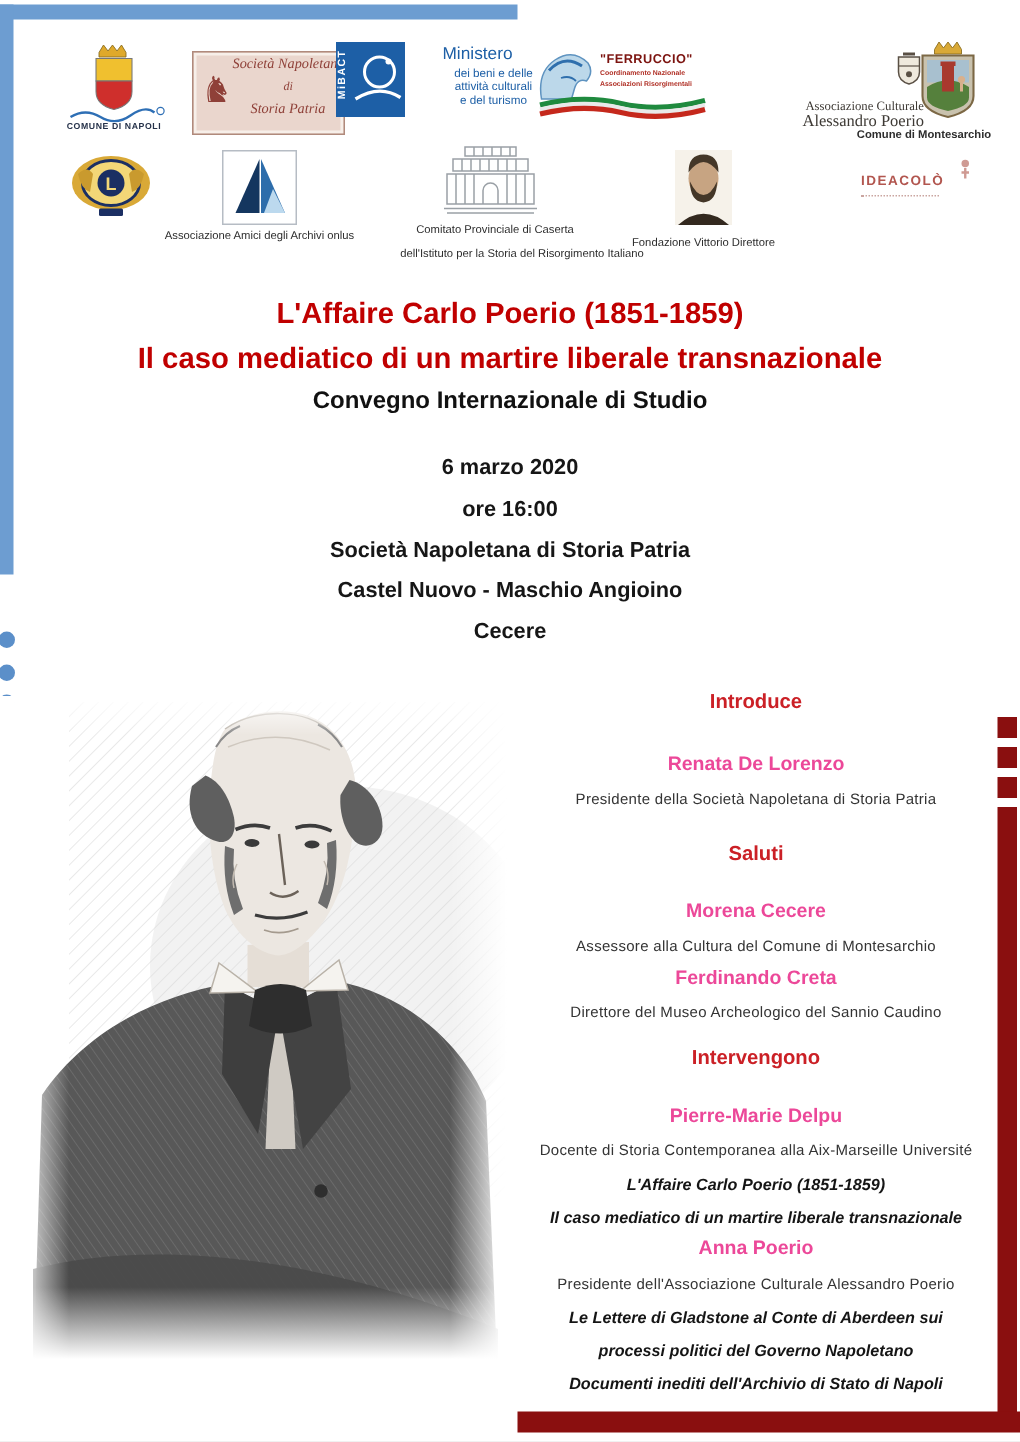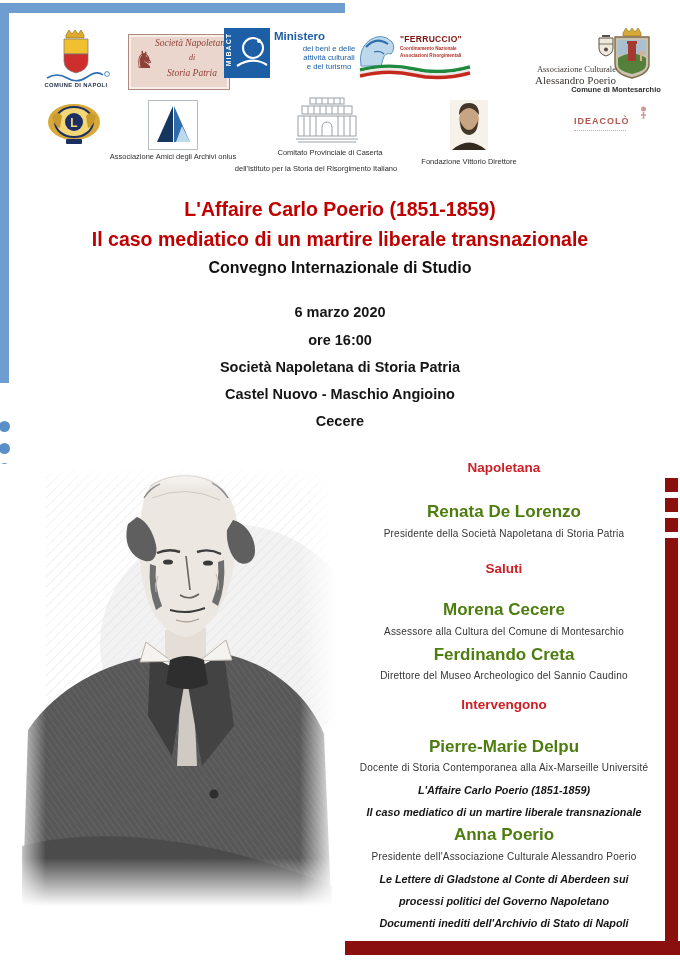--- a/index.html
+++ b/index.html
@@ -15,36 +15,36 @@
   .bar-right{position:absolute;left:665px;top:538px;width:13px;height:404px;background:#8a0f0f;}
   .bar-bottom{position:absolute;left:345px;top:941px;width:335px;height:14px;background:#8a0f0f;}
 
   
   .center-line{position:absolute;left:0;width:680px;text-align:center;}
   .ln{position:absolute;left:345px;width:318px;text-align:center;line-height:1.15;}
   .title-red{color:#c00000;font-weight:bold;font-size:19.5px;}
   .subtitle{color:#111;font-weight:bold;font-size:16px;}
   .date-line{font-weight:bold;font-size:14.5px;color:#161616;}
   .heading{color:#cb2026;font-weight:bold;font-size:13.5px;}
-  .name{font-weight:bold;font-size:17px;color:#4d7c0f;}
+  .name{font-weight:bold;font-size:13px;color:#ec4899;}
   .role{font-size:10px;color:#343434;letter-spacing:.2px;}
   .talk{font-weight:bold;font-style:italic;font-size:10.8px;color:#151515;}
 
   
   .cap{position:absolute;text-align:center;font-size:7.5px;color:#2d2d2d;line-height:1.25;}
   .napoli-cap{left:18px;top:82px;width:116px;font-size:5.8px;font-weight:bold;letter-spacing:.4px;color:#26324a;}
   .sp-box{position:absolute;left:128px;top:34px;width:100px;height:54px;background:#ead6cd;
           border:1px solid #b08a7c;box-shadow:inset 0 0 0 2px #f7efe9;}
   .sp-box span{position:absolute;font-family:"Liberation Serif", serif;font-style:italic;color:#8f4038;white-space:nowrap;}
   .knight{position:absolute;left:6px;top:11px;font-size:24px;color:#a5352c;transform:scaleX(-1);font-style:normal;}
   .mibact-sq{position:absolute;left:224px;top:28px;width:46px;height:50px;background:#1d5fa6;}
   .mibact-vtxt{position:absolute;left:1px;top:5px;writing-mode:vertical-rl;transform:rotate(180deg);
                color:#fff;font-weight:bold;font-size:7px;letter-spacing:1px;}
   .mibact-txt{position:absolute;left:274px;top:30px;width:110px;color:#1d5fa6;line-height:1.2;}
-  .mibact-txt .t1{font-weight:bold;font-size:11.5px;display:block;}
+  .mibact-txt .t1{font-weight:normal;font-size:11.5px;display:block;margin-left:21px;}
   .mibact-txt .t2{font-size:7.8px;display:block;text-align:center;}
   .ferr{position:absolute;left:356px;top:32px;width:124px;height:50px;}
   .ferr-title{position:absolute;left:44px;top:2px;font-weight:bold;font-size:8.5px;color:#7c1410;letter-spacing:.3px;}
   .ferr-sub{position:absolute;left:44px;width:80px;font-weight:bold;font-size:4.6px;color:#b03026;line-height:1.3;}
   .poerio-box{position:absolute;left:492px;top:34px;width:124px;text-align:right;
               font-family:"Liberation Serif", serif;color:#3e3a35;}
   .poerio-box .l1{font-size:8.5px;display:block;margin-top:2px;}
   .poerio-box .l2{font-size:11px;display:block;}
   .ideacolo{position:absolute;left:574px;top:110px;width:74px;}
   .ideacolo .word{font-weight:bold;font-size:9px;letter-spacing:1px;color:#b2564f;}
@@ -196,21 +196,21 @@
           <line x1="44" y1="20" x2="44" y2="40"></line>
         <line x1="50" y1="20" x2="50" y2="40"></line>
           <line x1="56" y1="20" x2="56" y2="40"></line>
         <path d="M28,40 v-9 a5,5 0 0 1 10,0 v9"></path>
         <line x1="2" y1="43" x2="64" y2="43"></line>
           <line x1="4" y1="46" x2="62" y2="46"></line>
       </g>
     </svg>
   </div>
   <div class="cap" style="left:230px;top:148px;width:200px">Comitato Provinciale di Caserta</div>
-  <div class="cap" style="left:208px;top:164px;width:216px">dell'Istituto per la Storia del Risorgimento Italiano</div>
+  <div class="cap" style="left:240px;top:164px;width:216px">dell'Istituto per la Storia del Risorgimento Italiano</div>
 
   <div class="abs" style="left:450px;top:100px;width:38px;height:50px">
     <svg width="38" height="50">
       <rect width="38" height="50" fill="#f6f2ea"></rect>
       <ellipse cx="19" cy="19" rx="10" ry="12" fill="#c7a482"></ellipse>
       <path d="M9,15 Q9,3 19,3 Q29,3 29,15 Q24,8 19,8 Q14,8 9,15 Z" fill="#443728"></path>
       <path d="M10,21 Q10,34 19,35 Q28,34 28,21 Q24,30 19,30 Q14,30 10,21 Z" fill="#443728"></path>
       <path d="M2,50 Q19,35 36,50 Z" fill="#33291f"></path>
     </svg>
   </div>
@@ -276,21 +276,21 @@
     <path d="M186,92 L190,126 M180,131 Q189,137 199,130" stroke="#6b6259" stroke-width="1.6" fill="none"></path>
     <path d="M170,146 Q187,151 205,144" stroke="#3c3c3c" stroke-width="2" fill="none"></path>
     <path d="M176,156 Q187,160 199,155" stroke="#a49a8e" stroke-width="1.2" fill="none"></path>
     <path d="M158,112 Q154,120 156,128 M216,110 Q220,118 218,126" stroke="#c2bab0" stroke-width="1" fill="none"></path>
   </svg>
   <div class="fade-top"></div>
   <div class="fade-left"></div>
   <div class="fade-right"></div>
   <div class="fade-bottom"></div>
 
-  <div class="ln heading" style="top:460px">Napoletana</div>
+  <div class="ln heading" style="top:460px">Introduce</div>
   <div class="ln name" style="top:502px">Renata De Lorenzo</div>
   <div class="ln role" style="top:528px">Presidente della Società Napoletana di Storia Patria</div>
 
   <div class="ln heading" style="top:561px">Saluti</div>
   <div class="ln name" style="top:600px">Morena Cecere</div>
   <div class="ln role" style="top:626px">Assessore alla Cultura del Comune di Montesarchio</div>
   <div class="ln role" style="top:670px">Direttore del Museo Archeologico del Sannio Caudino</div>
   <div class="ln name" style="top:645px">Ferdinando Creta</div>
 
   <div class="ln heading" style="top:697px">Intervengono</div>

